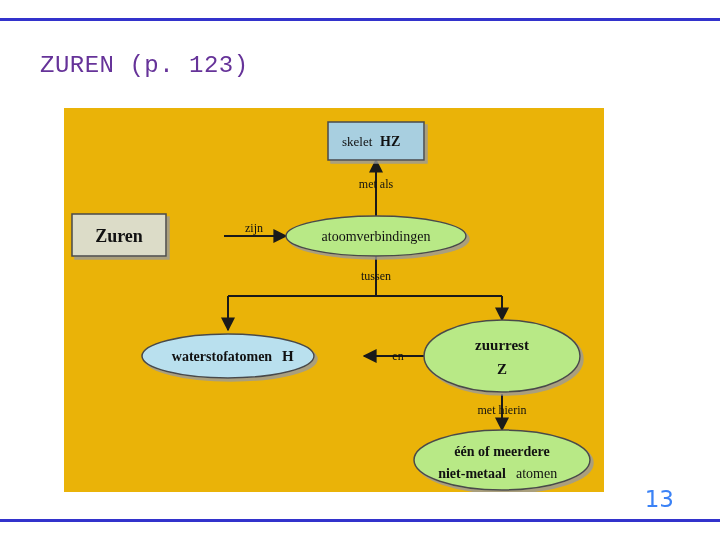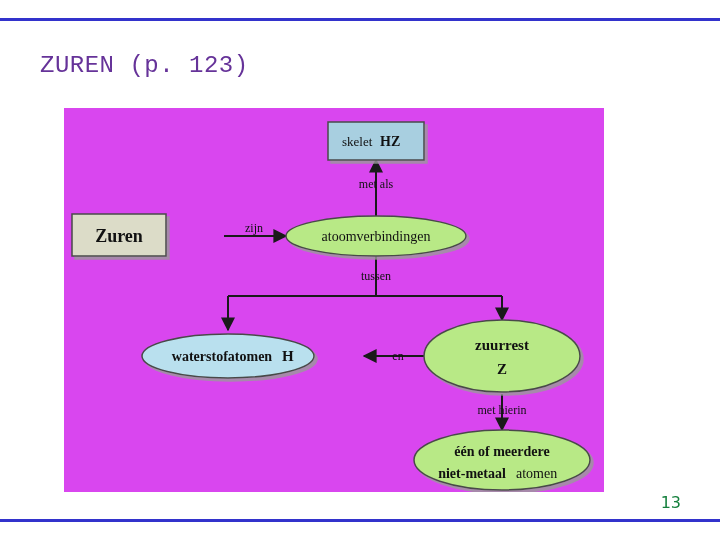--- a/index.html
+++ b/index.html
@@ -20,28 +20,28 @@
     background:#3333cc;
   }
   #page-title{
     position:absolute;left:40px;top:52px;
     font-size:24px;color:#663399;
     letter-spacing:0.5px;
     font-family:Liberation Mono, monospace;
     white-space:nowrap;
   }
   #page-number{
-    position:absolute;right:39px;bottom:28px;
-    font-size:16px;color:#15803d;
+    position:absolute;right:46px;bottom:28px;
+    font-size:23px;color:#3b82f6;
     font-family:"DejaVu Sans", sans-serif;
   }
   #diagram-panel{
     position:absolute;left:64px;top:108px;
     width:540px;height:384px;
-    background:#d946ef;
+    background:#eab308;
   }
   svg#diagram-svg{display:block;}
   .lbl{font-family:"Liberation Serif", serif;}
 </style>
 </head>
 <body>
 
 <div id="rule-top"></div>
 <div id="rule-bottom"></div>
 

